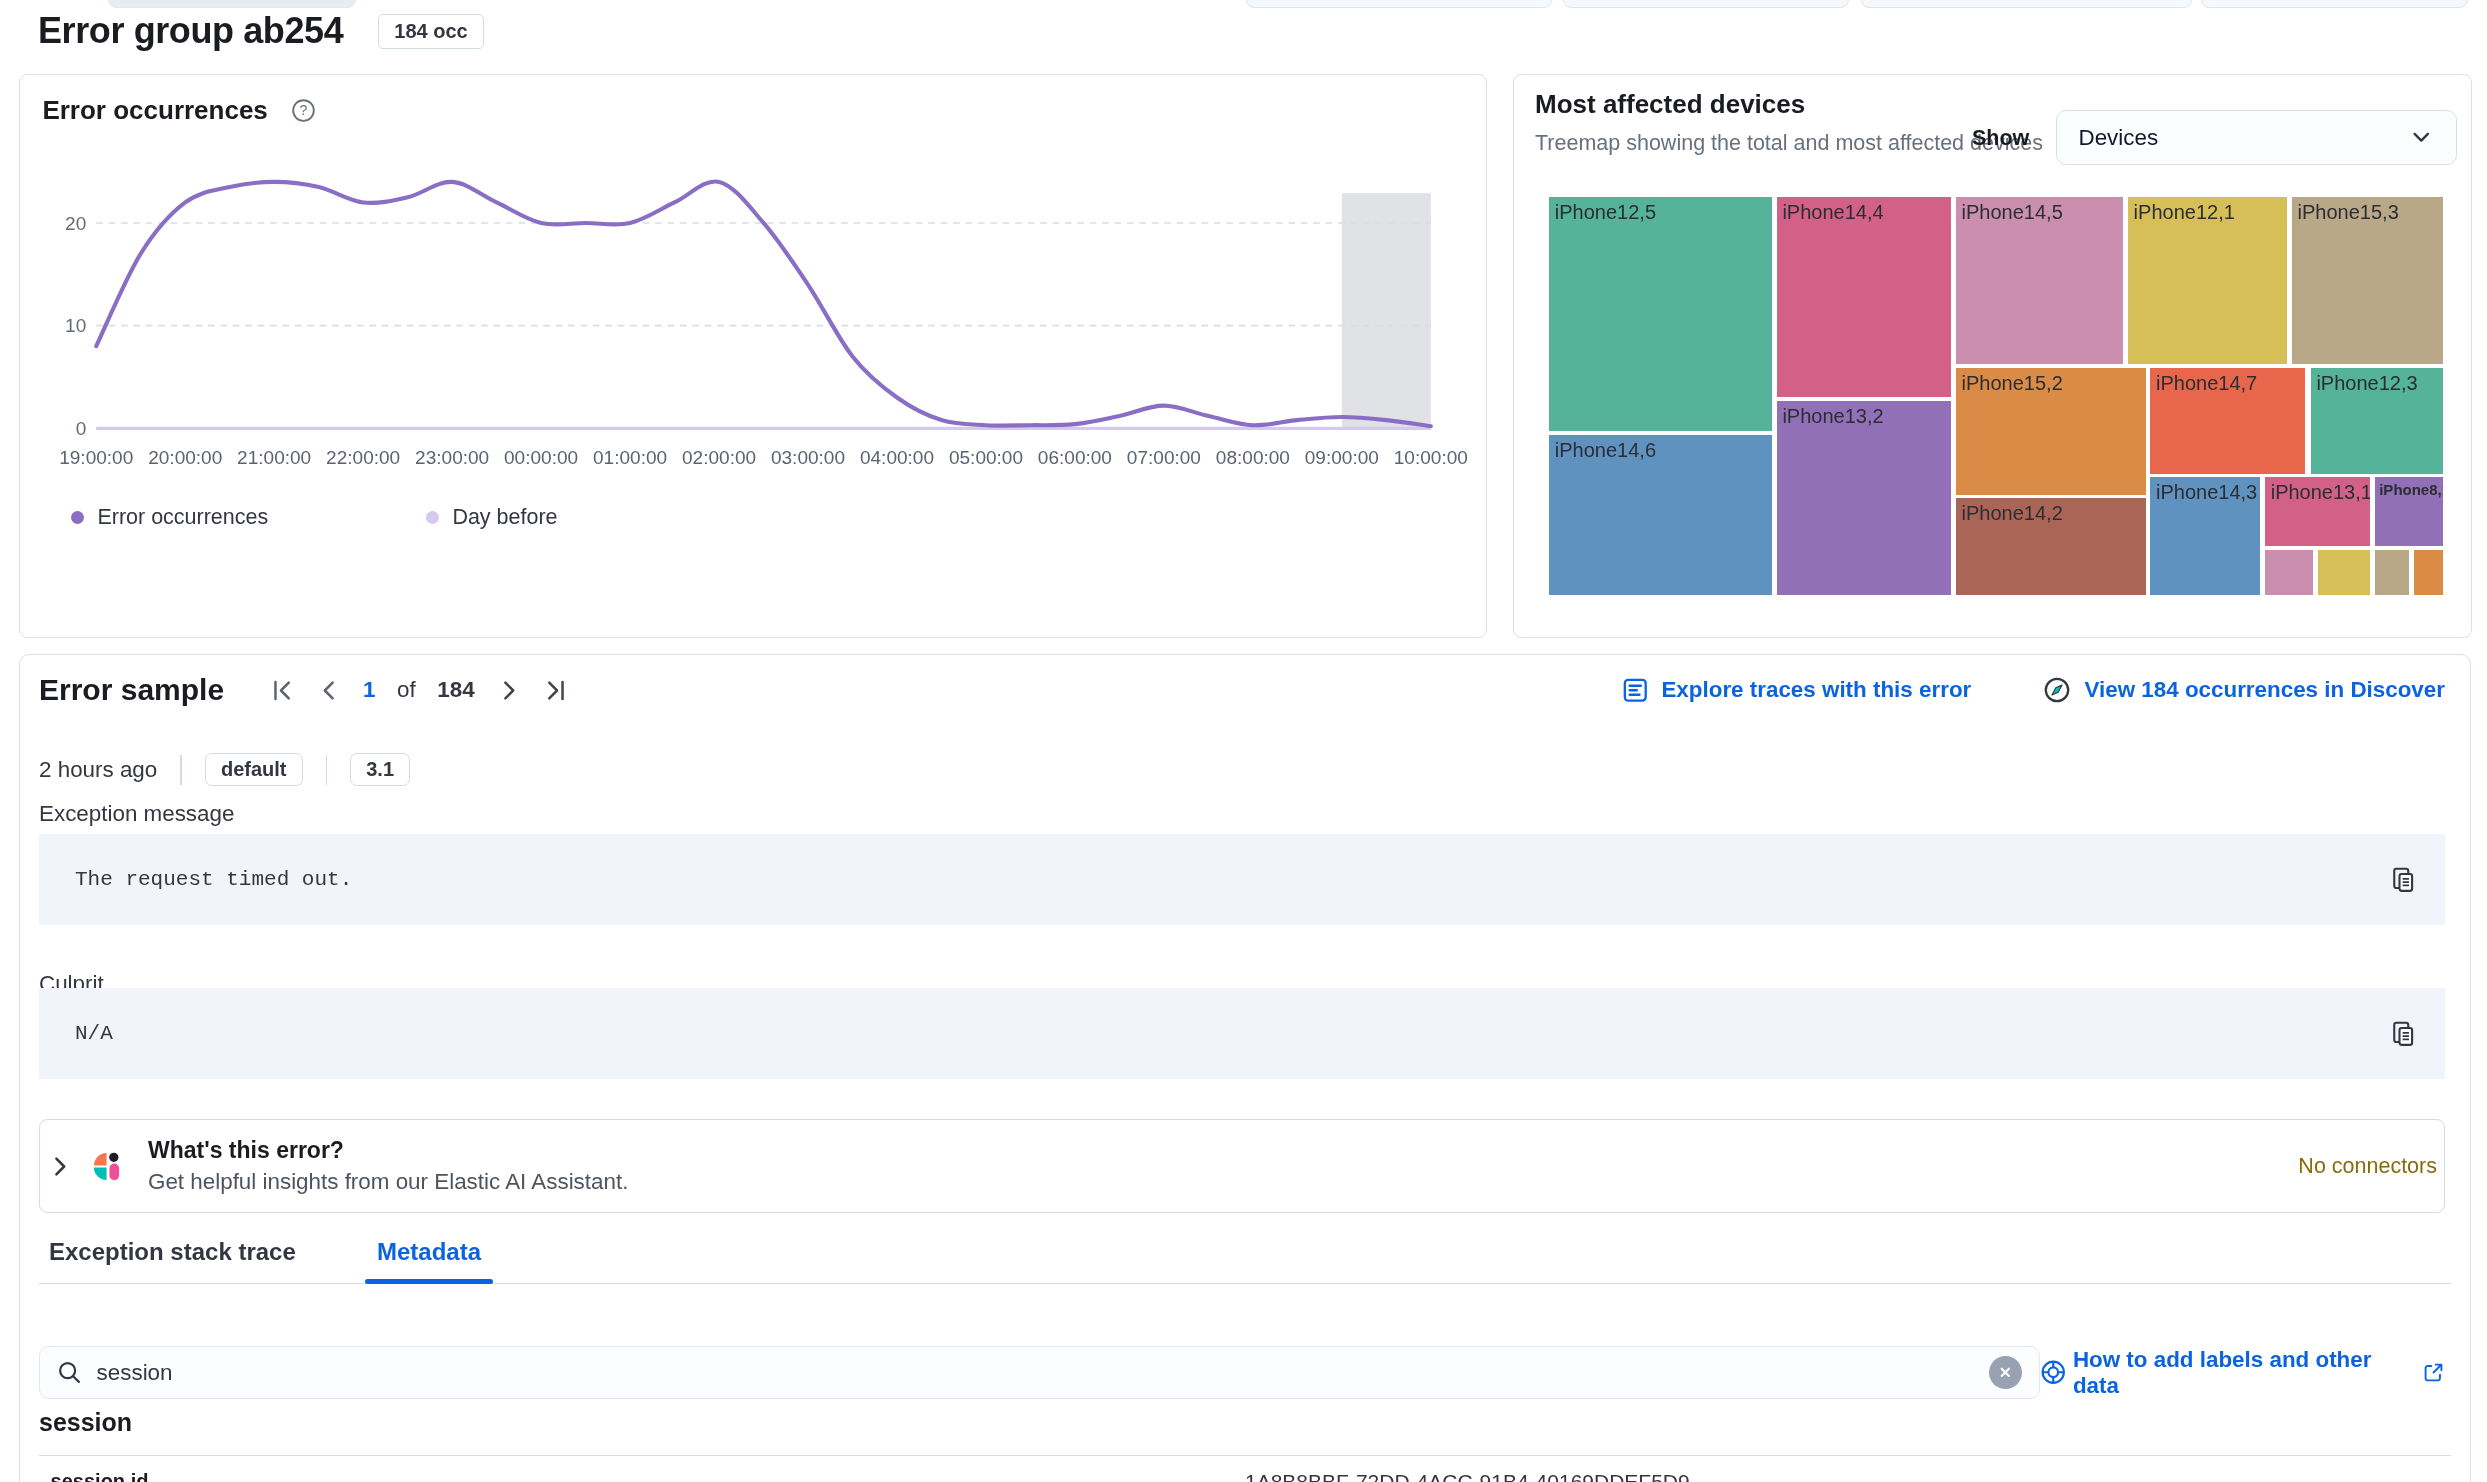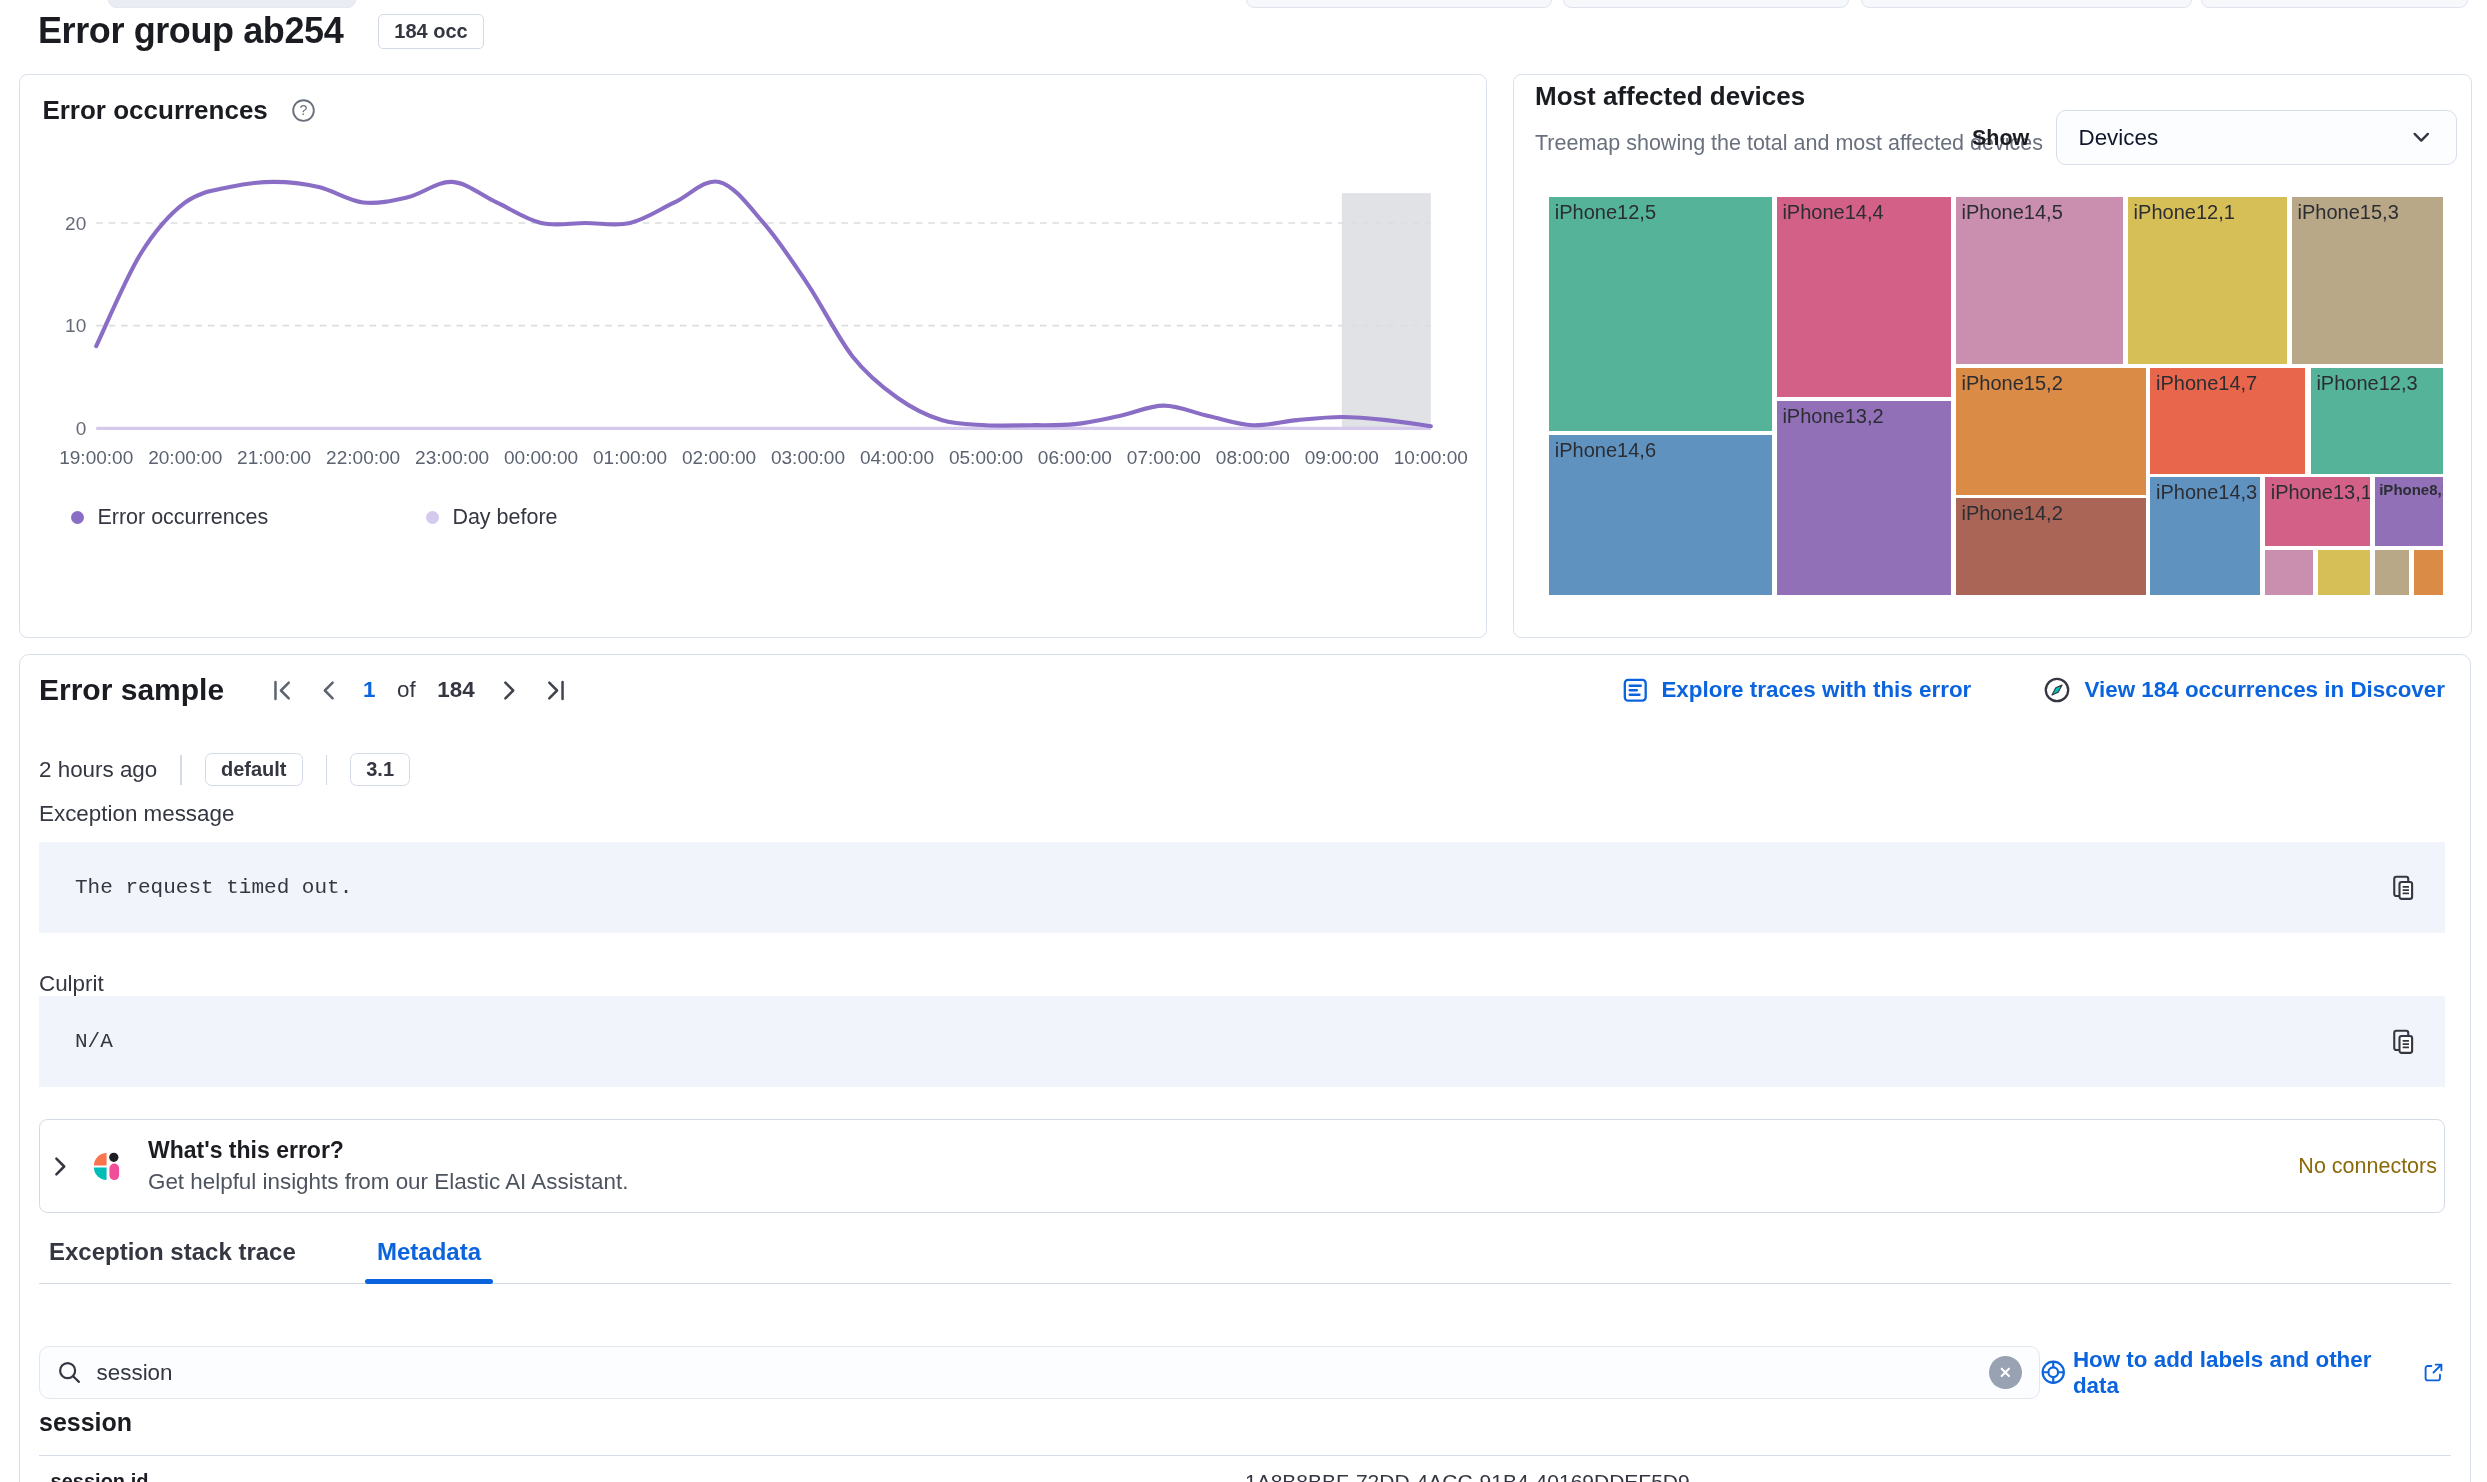--- a/index.html
+++ b/index.html
@@ -26,21 +26,21 @@
   #dev-panel { left:1513px; top:74px; width:959px; height:564px; }
   #sample-panel { left:19px; top:654px; width:2452px; height:894px; border-radius:10px; }
 
   .panel-title { font-size:26px; font-weight:700; color:#1a1c21; }
   #occ-title-row { position:absolute; left:22.4px; top:20px; display:flex; gap:23px; align-items:center; }
   #occ-chart { position:absolute; left:0; top:66px; width:1468px; height:356px; }
   #occ-legend .legend-item { position:absolute; top:426px; display:flex; align-items:center; gap:13.2px; font-size:21.5px; color:#343741; height:33px; }
   .legend-item.l1 { left:51px; } .legend-item.l2 { left:406px; }
   .legend-dot { width:13.2px; height:13.2px; border-radius:50%; }
 
-  #dev-title { position:absolute; left:21px; top:6px; }
+  #dev-title { position:absolute; left:21px; top:14px; }
   #dev-sub { position:absolute; left:21px; top:55px; width:580px; font-size:21.5px; color:#69707D; line-height:1.3; }
   #dev-show { position:absolute; left:458px; top:51px; font-size:21.5px; font-weight:700; color:#1a1c21; }
   #dev-select { position:absolute; left:542px; top:35px; width:401px; height:55px; border:1.7px solid #d7deea;
                 border-radius:10px; background:#fcfdff; display:flex; align-items:center;
                 justify-content:space-between; padding:0 21.5px; font-size:22.4px; color:#0f172a; }
   #treemap { position:absolute; left:34px; top:121px; width:896px; height:400px; }
   .tile { position:absolute; overflow:hidden; border:1.7px solid #fff; }
   .tile span { display:block; padding:4.1px 5.8px; font-size:20px; font-weight:500; color:#2b2d33; white-space:nowrap; }
   .tile.small span { font-size:15px; padding:3.3px 4.1px;font-weight:bold; }
 
@@ -52,21 +52,21 @@
   .spacer { flex:1; }
   .hlinks { display:flex; gap:72px; align-items:center; }
   .hlink { display:flex; gap:13.2px; align-items:center; color:#0b64dd; font-size:22.4px; font-weight:600; cursor:pointer; }
 
   #meta-row { position:absolute; left:19px; top:98px; display:flex; align-items:center; font-size:22.4px; }
   .vsep { width:1.7px; height:30px; background:#d3dae6; margin:0 23px; }
   .badge { border:1.7px solid #d3dae6; border-radius:6.6px; padding:4.1px 15px; font-size:20px; font-weight:600; background:#fff; }
 
   .field-label { position:absolute; left:19px; font-size:22.4px; color:#343741; }
   .code-block { position:absolute; left:19px; right:25px; height:91px; background:#f1f4fa;
-                display:flex; align-items:center;margin-top:8px; }
+                display:flex; align-items:center; }
   .code { font-family:"Liberation Mono","DejaVu Sans Mono",monospace; font-size:21px; color:#343741; padding-left:36px; }
   .copy-btn { position:absolute; right:28px; top:50%; transform:translateY(-50%); cursor:pointer; }
 
   #assistant { position:absolute; left:19px; top:464px; right:25px; height:94px; border:1.7px solid #d3dae6;
                border-radius:8.3px; display:flex; align-items:center; padding:0 7px; }
   .ai-texts { display:flex; flex-direction:column; gap:5.8px; margin-left:25px; }
   .ai-title { font-size:23px; font-weight:700; color:#1a1c21; }
   .ai-sub { font-size:22.4px; color:#4e545f; }
   .no-connectors { margin-left:auto; color:#8a6a0a; font-size:21.5px; }
   .acc-chevron { margin-right:20px; display:flex; }

